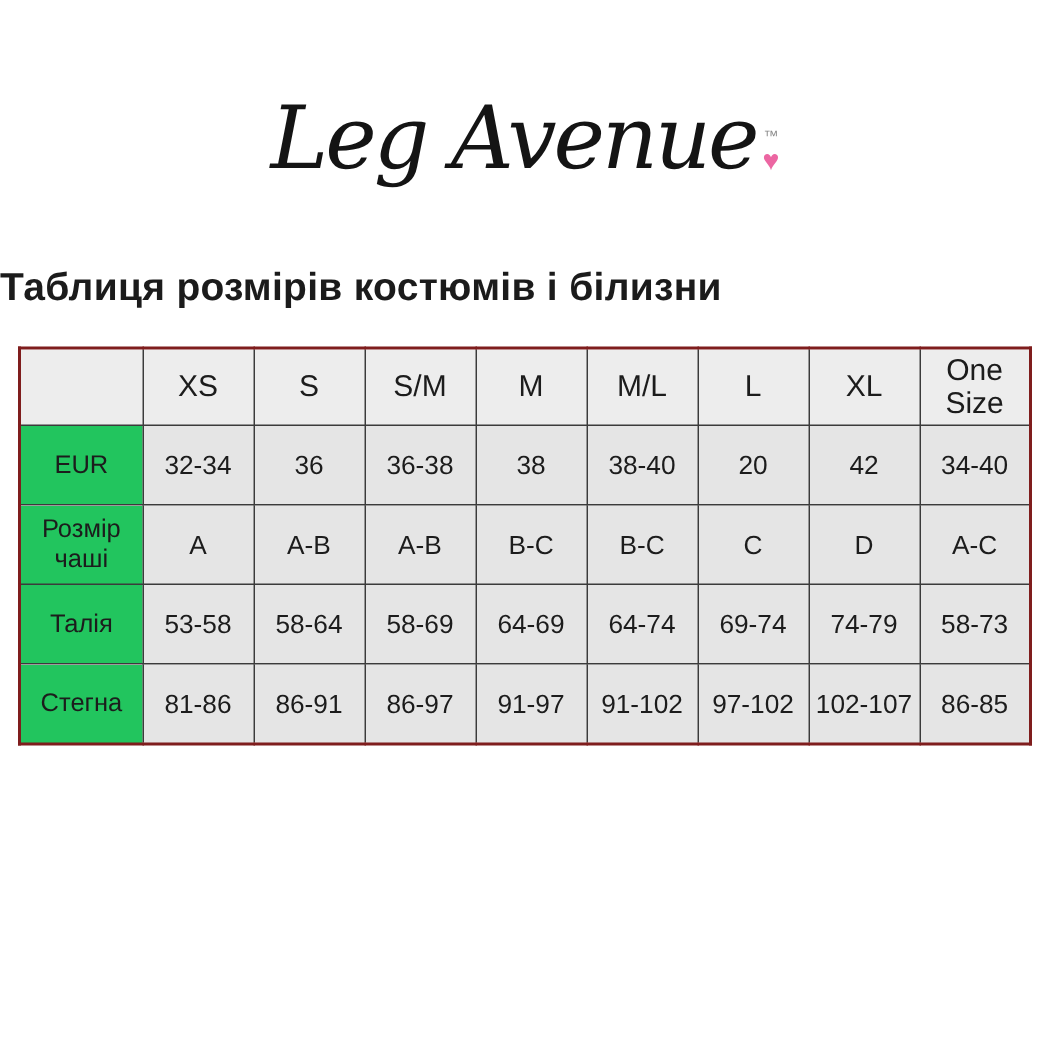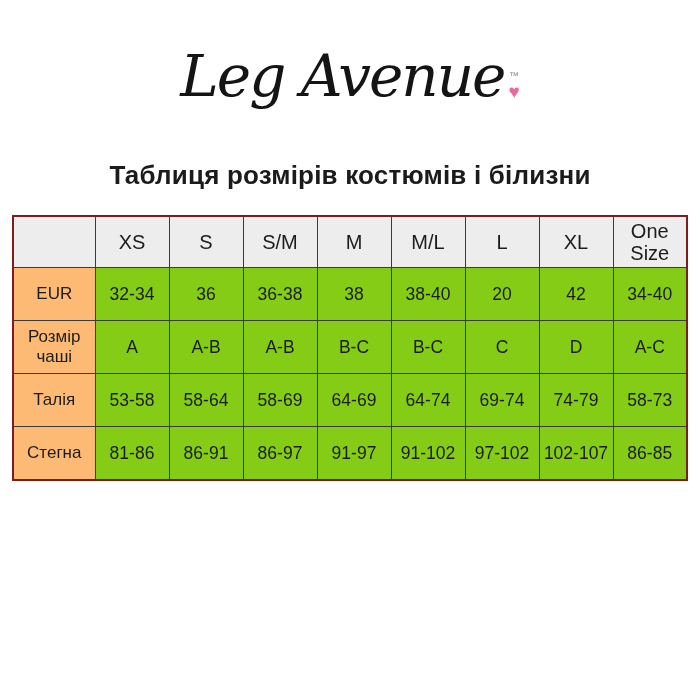--- a/index.html
+++ b/index.html
@@ -10,21 +10,21 @@
   body {
     width: 700px;
     height: 700px;
     font-family: "Liberation Sans", sans-serif;
     color: #1c1c1c;
     overflow: hidden;
   }
 
   
   .logo-wrap {
-    padding-top: 26px;
+    padding-top: 42px;
     height: 100px;
     display: flex;
     align-items: center;
     justify-content: center;
   }
   .logo-text {
     font-family: "DejaVu Serif", serif;
     font-style: italic;
     font-weight: 500;
     font-size: 58px;
@@ -47,21 +47,21 @@
     font-family: "Liberation Sans", sans-serif;
   }
   .logo-heart {
     font-size: 19px;
     line-height: 1;
     margin-top: 1px;
   }
 
   
   .page-title {
-    text-align: center;
+    text-align: left;
     font-size: 26px;
     font-weight: 700;
     color: #1b1b1b;
     margin: 34px 0 24px 0;
     letter-spacing: 0.2px;
   }
 
   
   table.size-chart {
     border-collapse: collapse;
@@ -80,28 +80,28 @@
   }
   table.size-chart thead th {
     background: #ededed;
     font-weight: 400;
     font-size: 20px;
     height: 50px;
     line-height: 1.1;
     color: #1c1c1c;
   }
   table.size-chart tbody th {
-    background: #fdba74;
+    background: #22c55e;
     font-weight: 400;
     font-size: 17px;
     line-height: 1.15;
     color: #1c1c1c;
   }
   table.size-chart tbody td {
-    background: #84cc16;
+    background: #e5e5e5;
     font-size: 17.5px;
     height: 52px;
     color: #1c1c1c;
   }
 </style>
 </head>
 <body>
 
 <div class="logo-wrap">
   <span class="logo-text">Leg Avenue</span>

